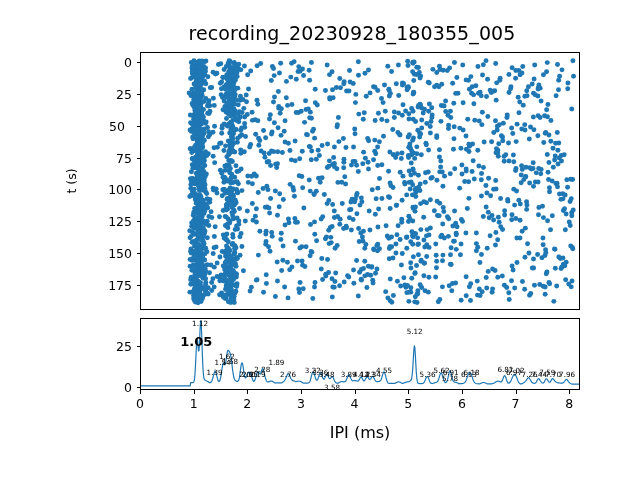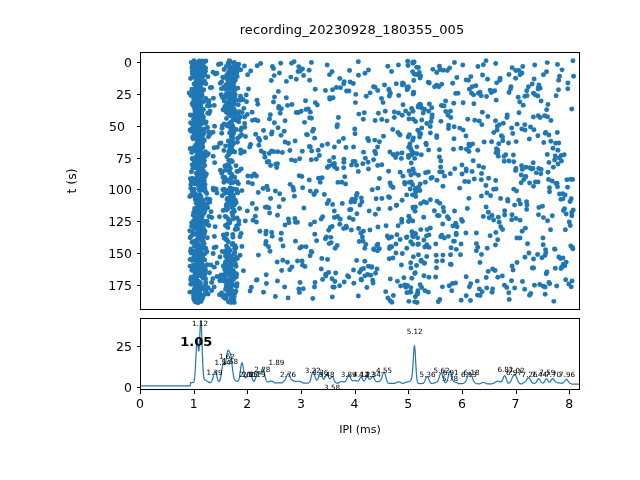--- a/index.html
+++ b/index.html
@@ -3,21 +3,21 @@
 <meta charset="utf-8">
 <style>
   html,body{margin:0;padding:0;background:#ffffff;}
   body{width:640px;height:480px;position:relative;overflow:hidden;
        font-family:"DejaVu Sans","Liberation Sans",sans-serif;color:#000;}
 
   #figure{position:absolute;left:0;top:0;width:640px;height:480px;background:#ffffff;}
 
   
   #title{position:absolute;left:0;top:22px;width:640px;text-align:center;
-         font-size:13px;color:#000;letter-spacing:0.1px;}
+         font-size:19px;color:#000;letter-spacing:0.1px;}
   
   #title span{display:inline-block;transform:translateX(32px);}
 
   
   .axes{position:absolute;box-sizing:border-box;border:1px solid #000;background:#ffffff;overflow:hidden;}
   #raster-axes{left:140px;top:52px;width:440px;height:258px;}
   #hist-axes{left:140px;top:318px;width:440px;height:72px;}
 
   .plot-svg{position:absolute;left:0;top:0;width:100%;height:100%;display:block;}
 
@@ -26,21 +26,21 @@
   .ytick-mark{width:3.5px;height:1px;}
   .xtick-mark{width:1px;height:3.5px;}
   .ytick-label{position:absolute;font-size:12.5px;color:#000;text-align:right;
                transform:translateY(-50%);white-space:nowrap;}
   .xtick-label{position:absolute;font-size:12.5px;color:#000;text-align:center;
                transform:translateX(-50%);white-space:nowrap;}
 
   
   #ylabel-raster{position:absolute;left:71px;top:181px;font-size:12.5px;
                  transform:translate(-50%,-50%) rotate(-90deg);white-space:nowrap;}
-  #xlabel-hist{position:absolute;left:360px;top:423px;font-size:11px;
+  #xlabel-hist{position:absolute;left:360px;top:423px;font-size:16px;
                transform:translateX(-50%);white-space:nowrap;}
 
   
   .peak-label{position:absolute;font-size:7.2px;color:#000;white-space:nowrap;
               transform:translateX(-50%);line-height:1;}
   .peak-label.bold{font-weight:bold;font-size:13px;}
 </style>
 </head>
 <body>
 

